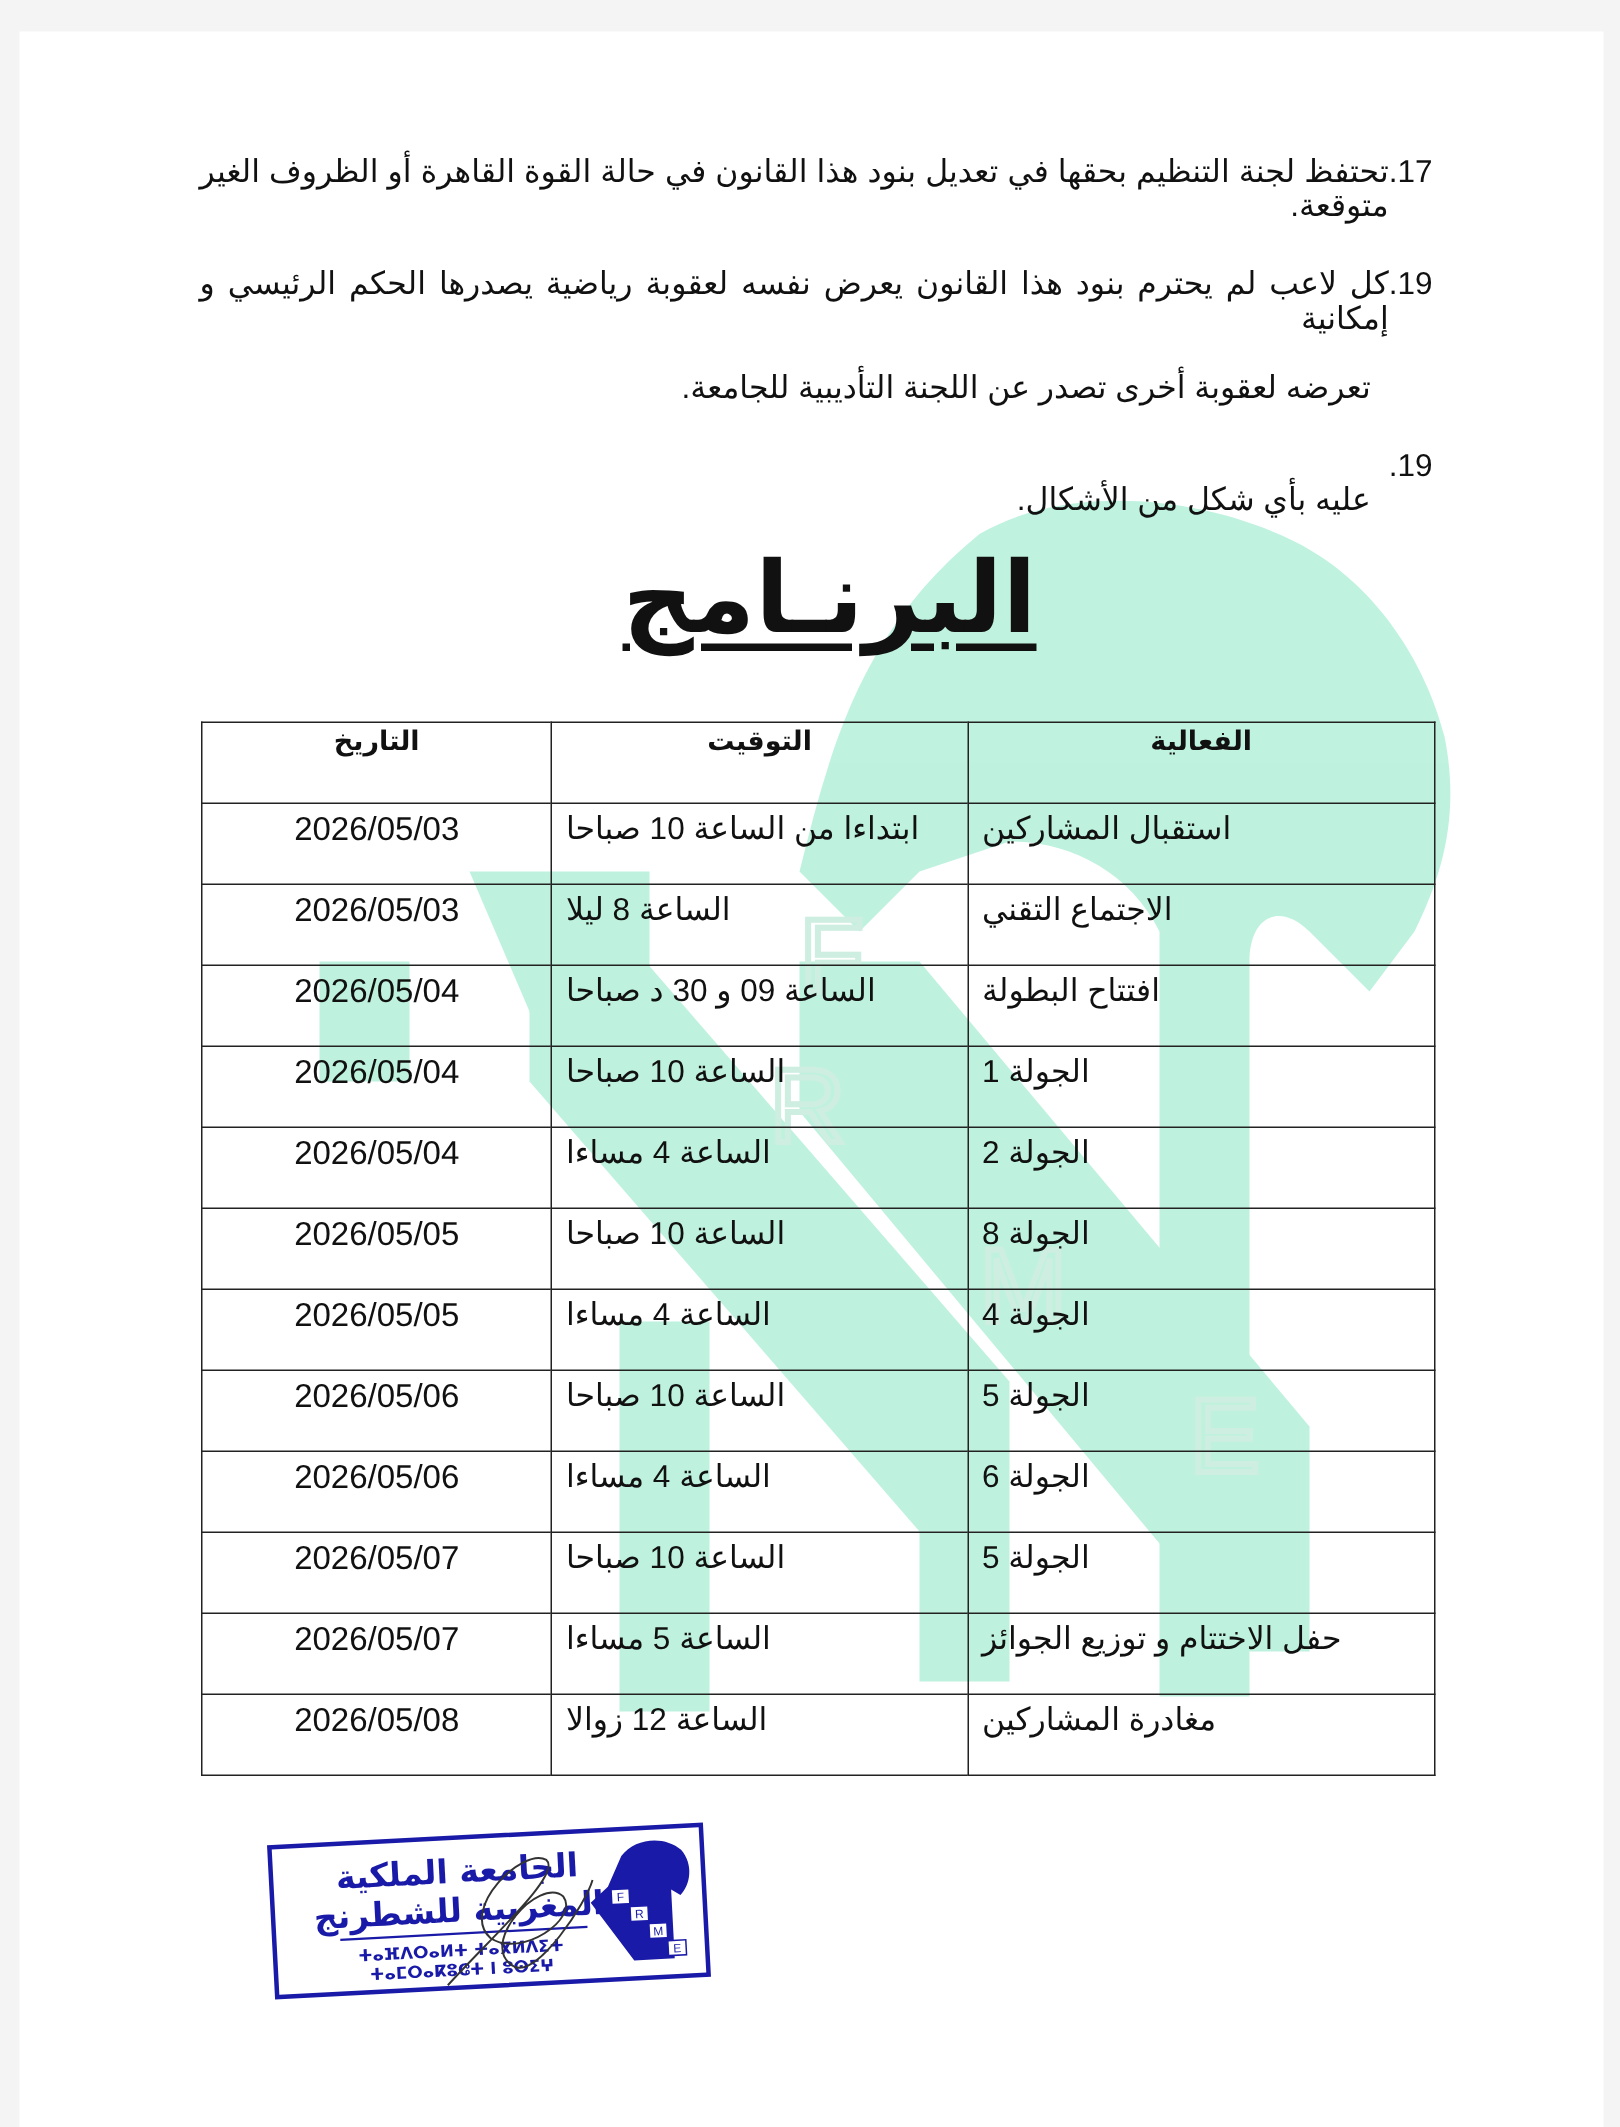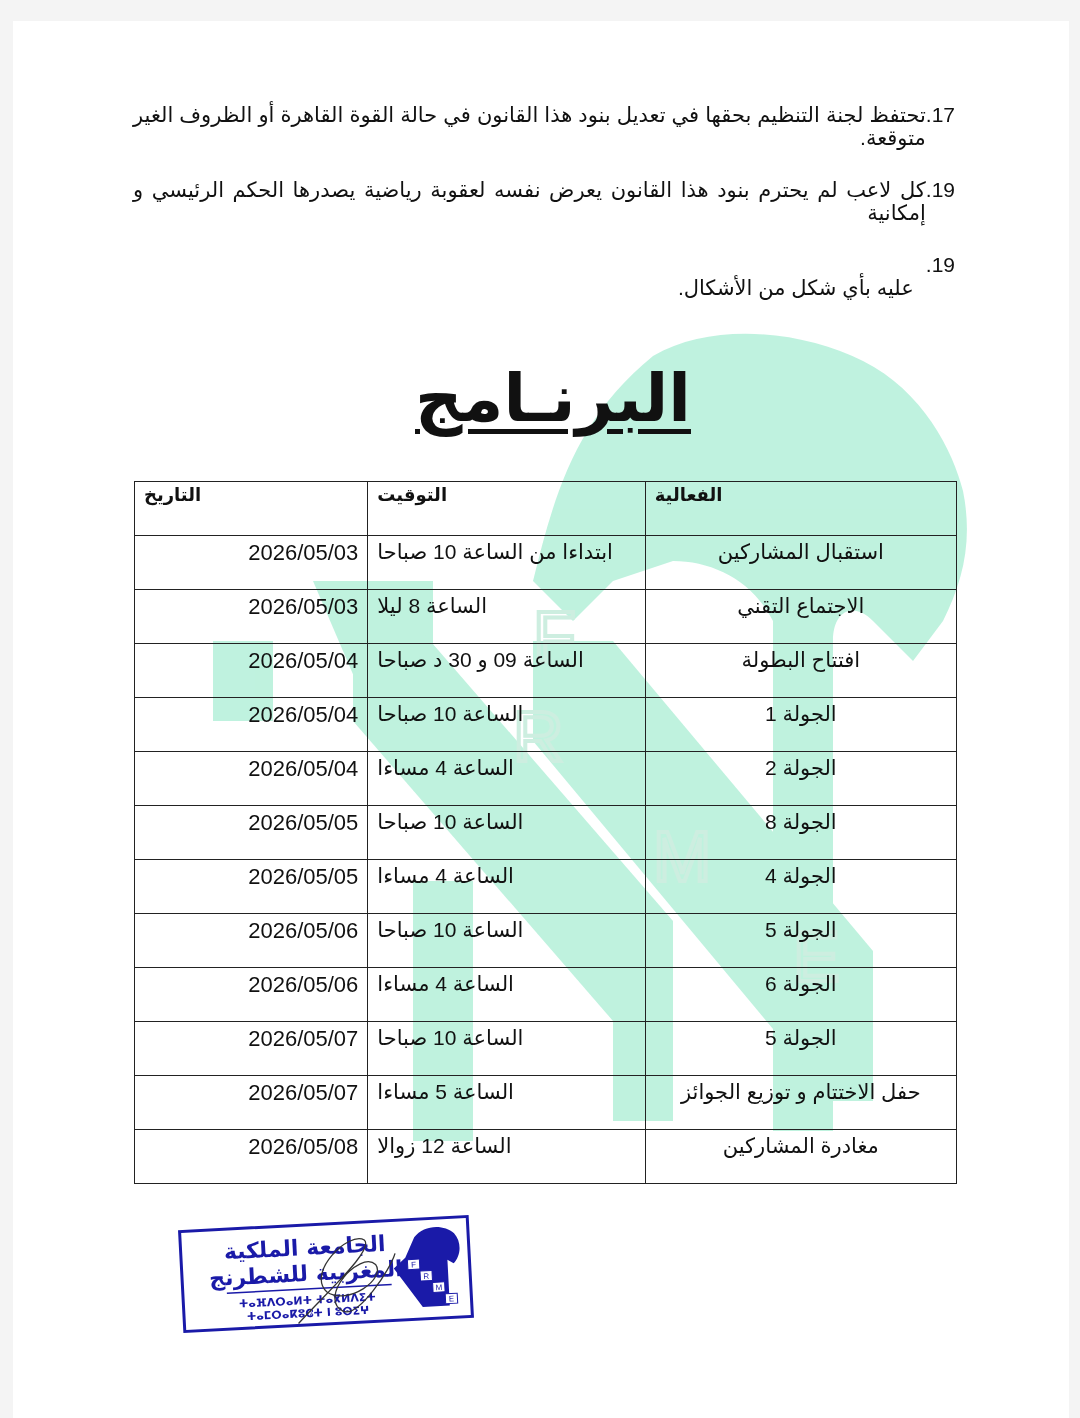--- a/index.html
+++ b/index.html
@@ -10,24 +10,24 @@
   .rules { position: absolute; left: 120px; top: 82px; width: 822px; direction: rtl; font-size: 21px; line-height: 23px; }
   .rule { display: flex; direction: rtl; margin-bottom: 29px; }
   .rule .num { flex: 0 0 auto; }
   .rule .txt { flex: 1 1 auto; text-align: justify; text-align-last: right; }
   .rule .txt .line2 { display: block; margin-top: 23px; padding-right: 12px; }
   .title { position: absolute; left: 12px; width: 1056px; top: 340px; text-align: center; direction: rtl;
            font-size: 66px; font-weight: 900; line-height: 74px; }
   .title span { text-decoration: underline; text-decoration-thickness: 5px; text-underline-offset: 8px; letter-spacing: 3px; }
   table.schedule { position: absolute; left: 121px; top: 460px; width: 823px; border-collapse: collapse; direction: rtl; font-size: 21px; }
   table.schedule th, table.schedule td { border: 1.5px solid #222; height: 49px; vertical-align: top; padding: 4px 9px 0 9px; background: transparent; }
-  table.schedule th { font-weight: bold; text-align: left; font-size: 18px; padding-top: 2px; height: 51px; }
-  table.schedule td.event { width: 292px; text-align: center; }
+  table.schedule th { font-weight: bold; text-align: center; font-size: 18px; padding-top: 2px; height: 51px; }
+  table.schedule td.event { width: 292px; text-align: left; }
   table.schedule td.time { width: 258px; text-align: left; }
-  table.schedule td.date { width: 214px; text-align: right; font-size: 22px; direction: ltr; }
+  table.schedule td.date { width: 214px; text-align: center; font-size: 22px; direction: ltr; }
   .stamp { position: absolute; left: 163px; top: 1191px; width: 300px; height: 124px; }
 </style>
 </head>
 <body>
 
 <div class="page">
 
   <svg class="watermark" viewBox="0 0 1056 1397">
     <g id="wm" fill="#b4f0d9" opacity="0.85">
 
@@ -52,20 +52,21 @@
     <div class="rule">
       <span class="num">17.</span>
       <span class="txt">
         <span>تحتفظ لجنة التنظيم بحقها في تعديل بنود هذا القانون في حالة القوة القاهرة أو الظروف الغير متوقعة.</span>
       </span>
     </div>
     <div class="rule">
       <span class="num">19.</span>
       <span class="txt">
         <span>كل لاعب لم يحترم بنود هذا القانون يعرض نفسه لعقوبة رياضية يصدرها الحكم الرئيسي و إمكانية</span>
+        <span class="line2">تعرضه لعقوبة أخرى تصدر عن اللجنة التأديبية للجامعة.</span>
       </span>
     </div>
     <div class="rule">
       <span class="num">19.</span>
       <span class="txt">
         <span class="line2">عليه بأي شكل من الأشكال.</span>
       </span>
     </div>
   </div>
 

